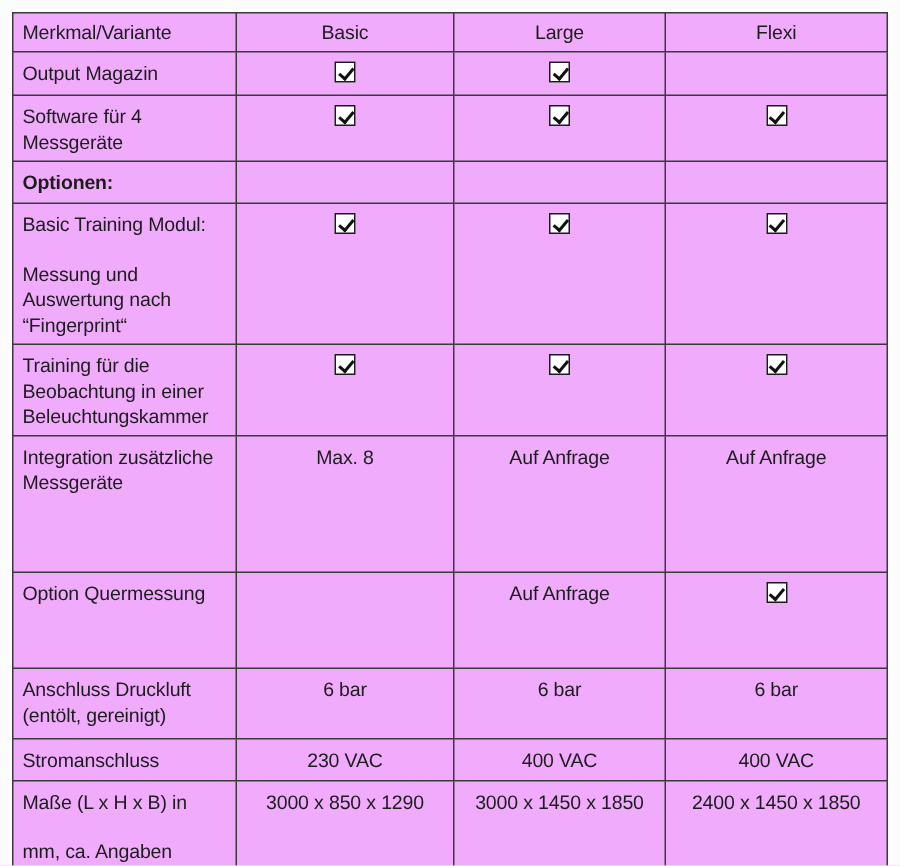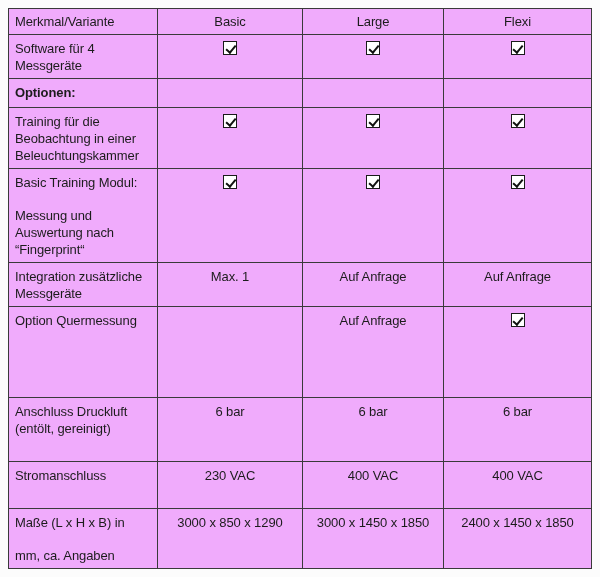--- a/index.html
+++ b/index.html
@@ -91,56 +91,64 @@
       <tr>
         <th class="label-head">Merkmal/Variante</th>
         <th>Basic</th>
         <th>Large</th>
         <th>Flexi</th>
       </tr>
     </thead>
     <tbody>
         <tr>
           <td class="label-cell">
+            <div class="label-para">Output Magazin</div>
+          </td>
+          <td class="value-cell"><span class="checkbox"></span></td>
+          <td class="value-cell"><span class="checkbox"></span></td>
+          <td class="value-cell"></td>
+        </tr>
+        <tr>
+          <td class="label-cell">
             <div class="label-para">Software für 4 Messgeräte</div>
           </td>
           <td class="value-cell"><span class="checkbox"></span></td>
           <td class="value-cell"><span class="checkbox"></span></td>
           <td class="value-cell"><span class="checkbox"></span></td>
         </tr>
         <tr>
           <td class="label-cell bold">
             <div class="label-para">Optionen:</div>
           </td>
           <td class="value-cell"></td>
           <td class="value-cell"></td>
           <td class="value-cell"></td>
         </tr>
         <tr>
           <td class="label-cell">
-            <div class="label-para">Training für die Beobachtung in einer Beleuchtungskammer</div>
-          </td>
-          <td class="value-cell"><span class="checkbox"></span></td>
-          <td class="value-cell"><span class="checkbox"></span></td>
-          <td class="value-cell"><span class="checkbox"></span></td>
-        </tr>
-        <tr>
-          <td class="label-cell">
             <div class="label-para">Basic Training Modul:</div>
             <div class="label-para">Messung und Auswertung nach “Fingerprint“</div>
           </td>
           <td class="value-cell"><span class="checkbox"></span></td>
           <td class="value-cell"><span class="checkbox"></span></td>
           <td class="value-cell"><span class="checkbox"></span></td>
         </tr>
         <tr>
           <td class="label-cell">
+            <div class="label-para">Training für die Beobachtung in einer Beleuchtungskammer</div>
+          </td>
+          <td class="value-cell"><span class="checkbox"></span></td>
+          <td class="value-cell"><span class="checkbox"></span></td>
+          <td class="value-cell"><span class="checkbox"></span></td>
+        </tr>
+        <tr>
+          <td class="label-cell">
             <div class="label-para">Integration zusätzliche Messgeräte</div>
           </td>
-          <td class="value-cell">Max. 1</td>
+          <td class="value-cell">Max. 8</td>
           <td class="value-cell">Auf Anfrage</td>
           <td class="value-cell">Auf Anfrage</td>
         </tr>
         <tr>
           <td class="label-cell">
             <div class="label-para">Option Quermessung</div>
           </td>
           <td class="value-cell"></td>
           <td class="value-cell">Auf Anfrage</td>
           <td class="value-cell"><span class="checkbox"></span></td>

